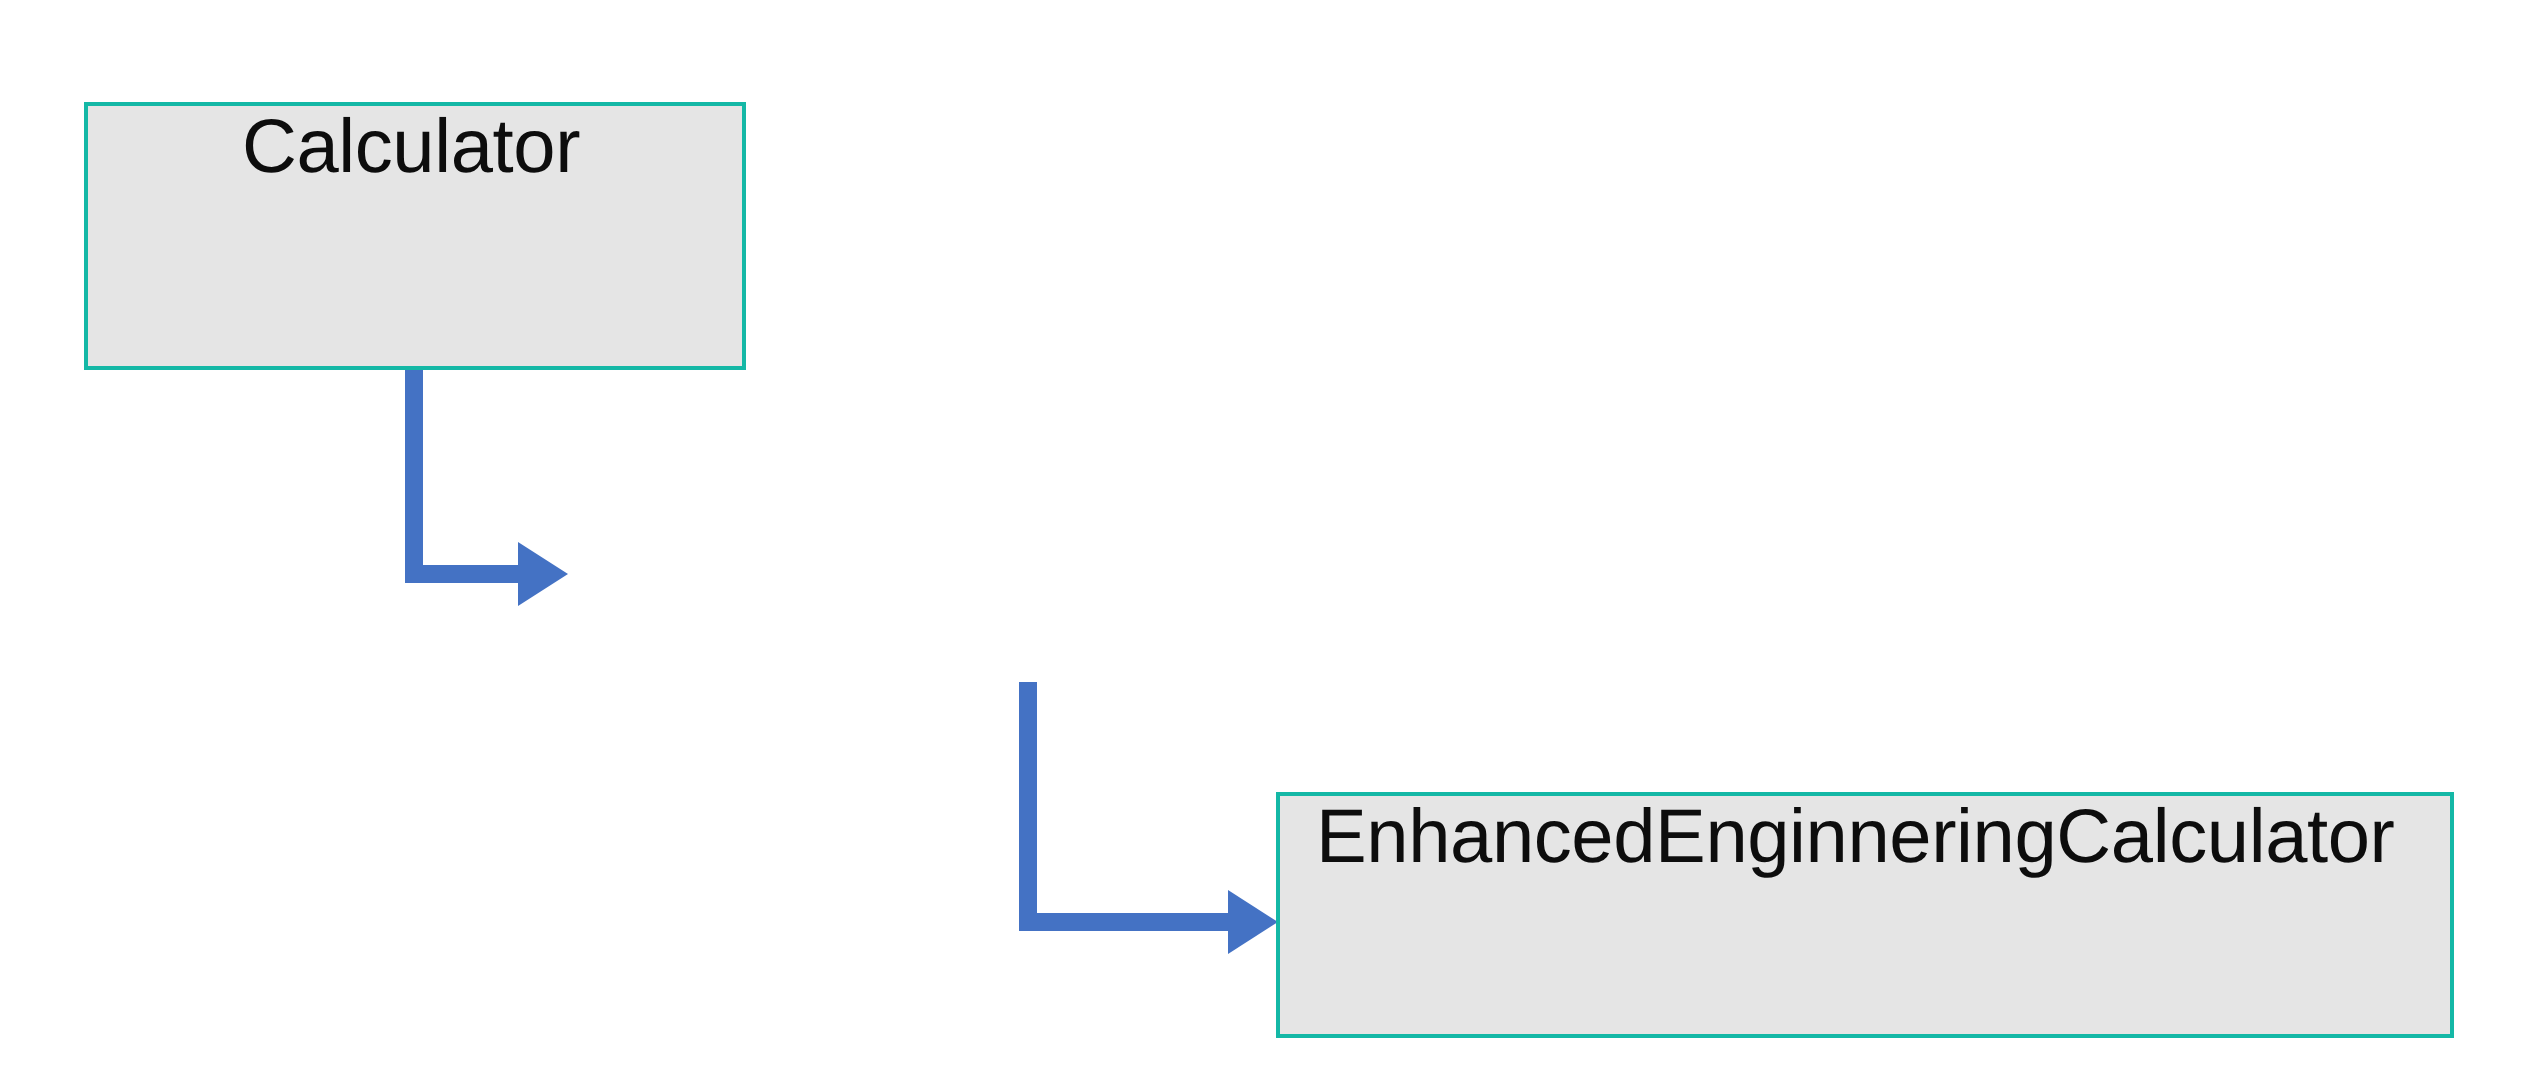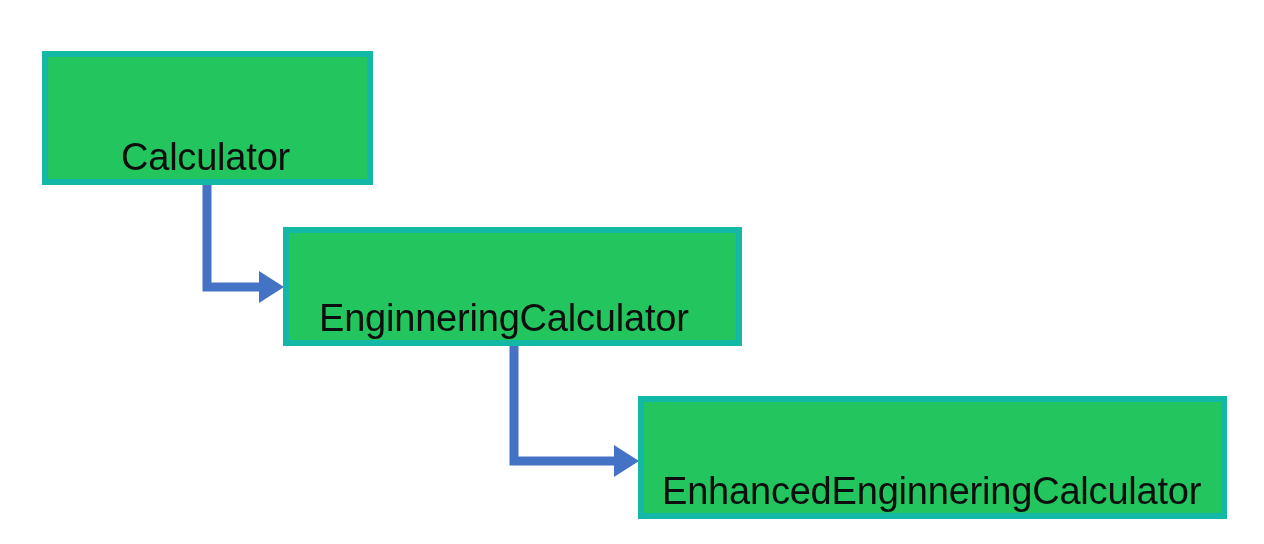--- a/index.html
+++ b/index.html
@@ -15,24 +15,24 @@
   #diagram-canvas {
     position: relative;
     width: 1264px;
     height: 544px;
     background: #ffffff;
     overflow: hidden;
   }
   .node-box {
     position: absolute;
     box-sizing: border-box;
-    background: #22c55e;
-    border: 6px solid #14b8a6;
+    background: #e5e5e5;
+    border: 2px solid #14b8a6;
     display: flex;
-    align-items: flex-end;
+    align-items: flex-start;
     z-index: 3;
   }
   .node-label {
     color: #0d0d0d;
     font-weight: 400;
     white-space: nowrap;
     letter-spacing: -0.2px;
   }
   
   #node-calculator {
@@ -108,21 +108,18 @@
       <path class="elbow-path" d="M 514 341 L 514 461 L 618 461"></path>
       <polygon class="arrow-head" points="614,445 639,461 614,477"></polygon>
     </g>
 
   </svg>
 
   <div class="node-box" id="node-calculator">
     <span class="node-label">Calculator</span>
   </div>
 
-  <div class="node-box" id="node-engineering-calculator">
-    <span class="node-label">EnginneringCalculator</span>
-  </div>
 
   <div class="node-box" id="node-enhanced-engineering-calculator">
     <span class="node-label">EnhancedEnginneringCalculator</span>
   </div>
 
 </div>
 
 </body></html>

